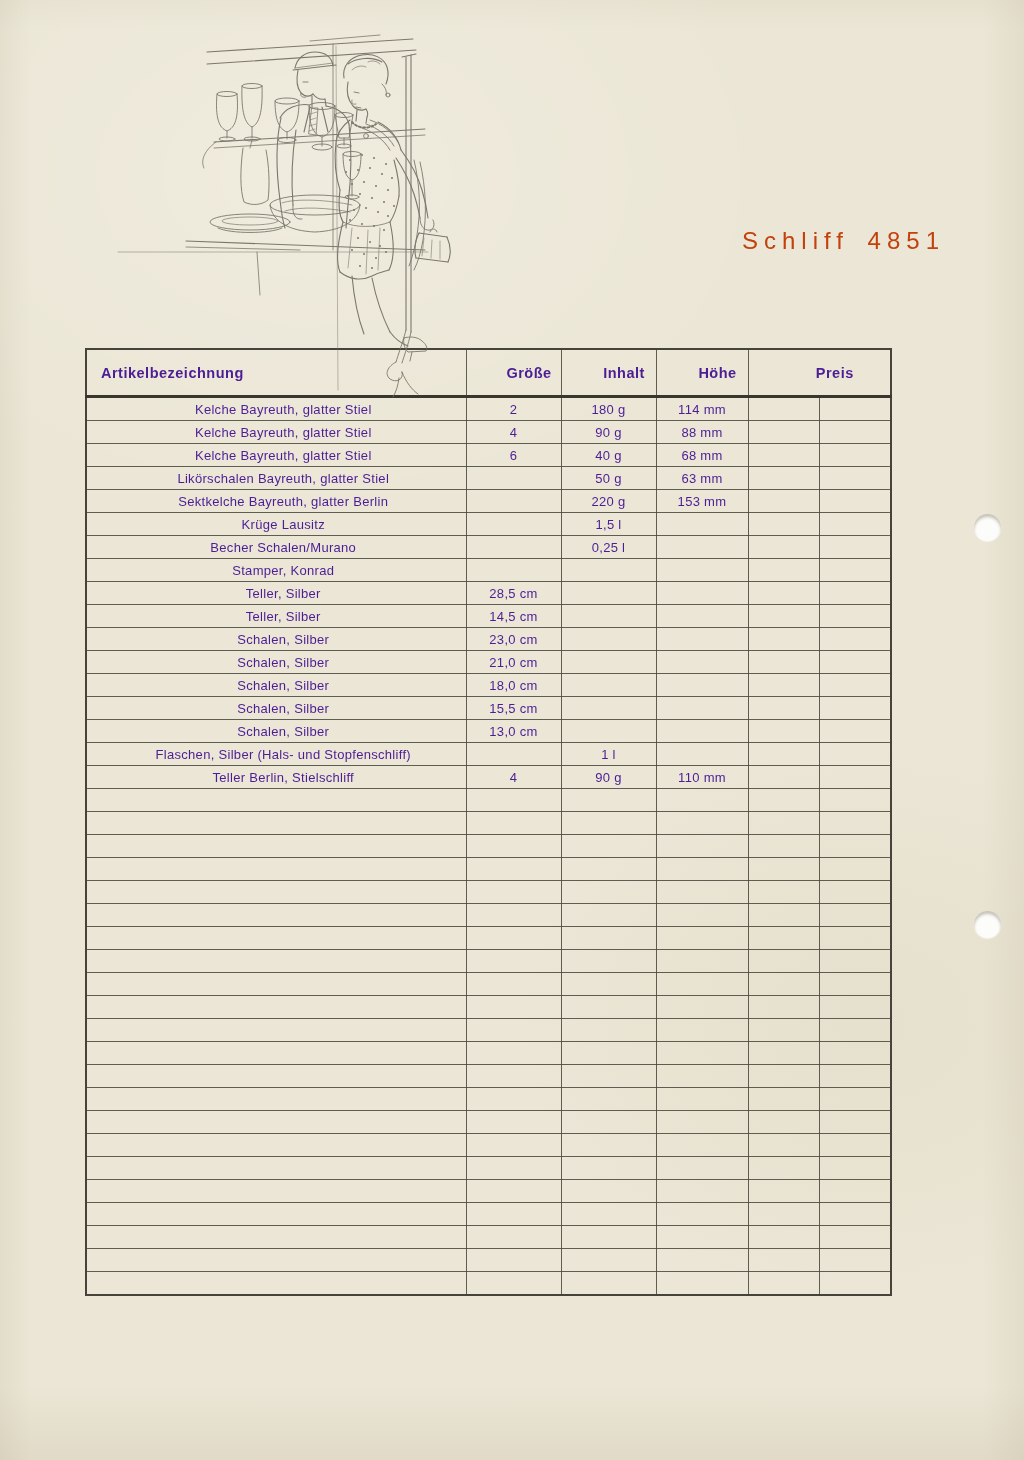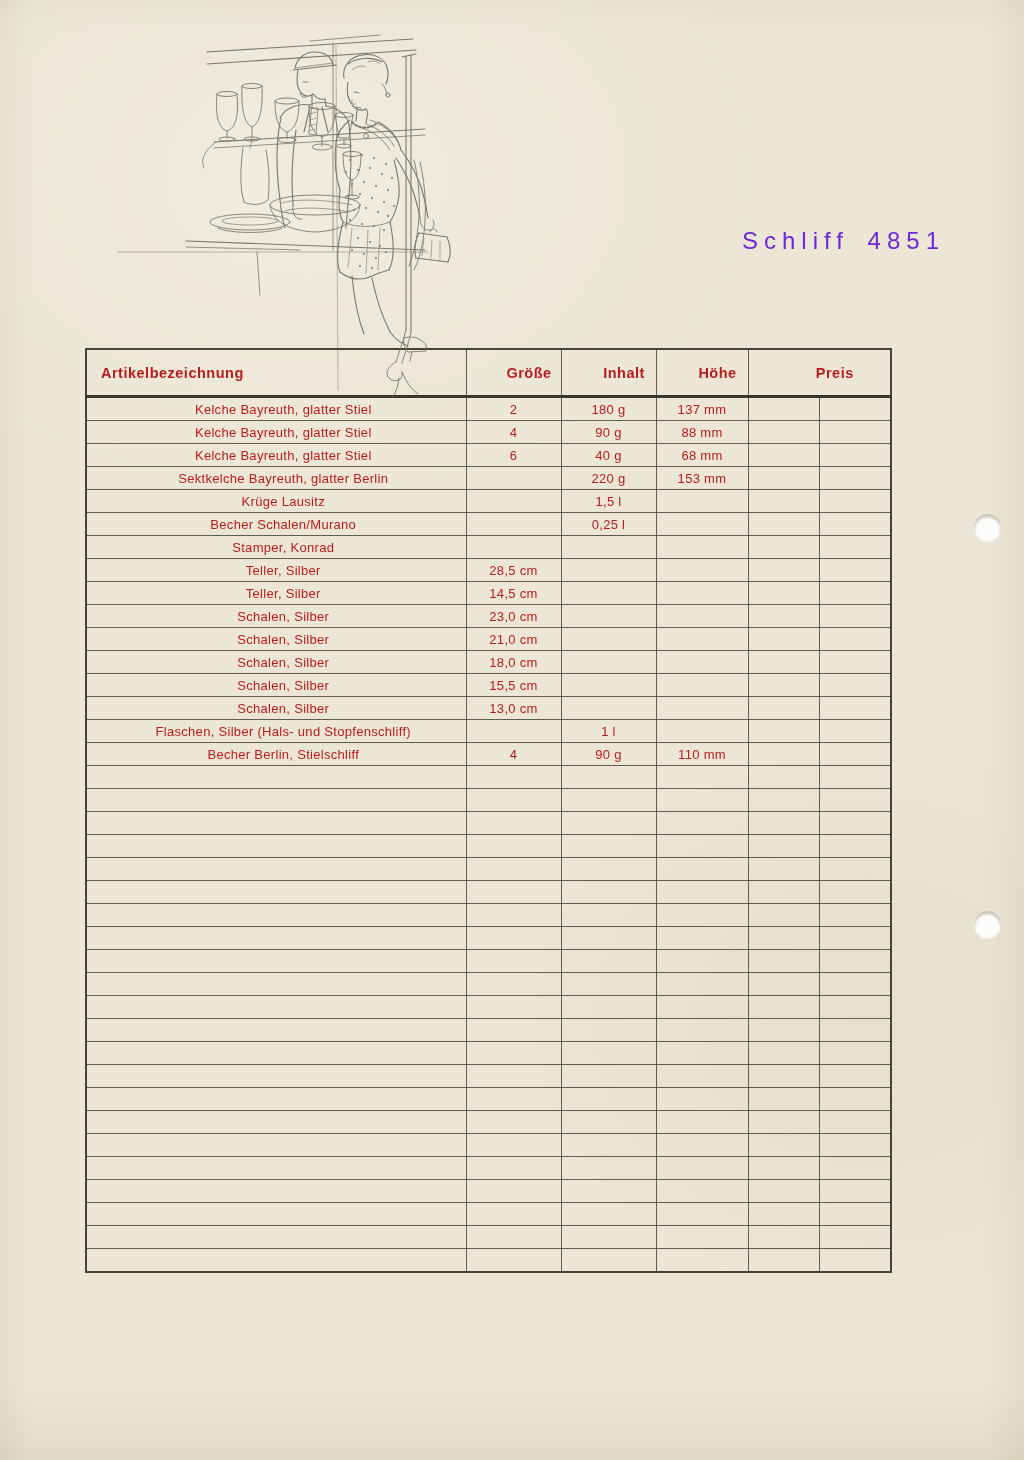--- a/index.html
+++ b/index.html
@@ -10,30 +10,30 @@
     font-family:"Liberation Sans", sans-serif;
     background:
       radial-gradient(ellipse 700px 500px at 30% 12%, rgba(255,255,255,0.22), rgba(255,255,255,0) 70%),
       radial-gradient(ellipse 500px 400px at 85% 70%, rgba(160,148,110,0.07), rgba(160,148,110,0) 70%),
       linear-gradient(to right, rgba(150,140,105,0.10), rgba(150,140,105,0) 3%, rgba(150,140,105,0) 96%, rgba(150,140,105,0.10)),
       linear-gradient(to bottom, rgba(150,140,105,0.06), rgba(150,140,105,0) 2%, rgba(150,140,105,0) 95%, rgba(150,140,105,0.13)),
       #ebe6d5;
   }
   .page-title {
     position:absolute; left:742px; top:227px;
-    font-size:24px; color:#6d28d9;
+    font-size:24px; color:#c2410c;
     letter-spacing:6px; word-spacing:6px;
     white-space:nowrap;
   }
   table.price-table {
     position:absolute; left:85px; top:348px;
     width:805px;
     border-collapse:collapse;
     table-layout:fixed;
-    color:#b91c1c;
+    color:#4c1d95;
     background:transparent;
     border:2px solid #45433a;
   }
   table.price-table col.c-artikel { width:380px; }
   table.price-table col.c-groesse { width:95px; }
   table.price-table col.c-inhalt  { width:95px; }
   table.price-table col.c-hoehe   { width:92px; }
   table.price-table col.c-preisa  { width:71px; }
   table.price-table col.c-preisb  { width:72px; }
   table.price-table th, table.price-table td {
@@ -90,41 +90,49 @@
       <th>Inhalt</th>
       <th>Höhe</th>
       <th colspan="2">Preis</th>
     </tr>
   </thead>
   <tbody>
       <tr>
         <td class="artikel">Kelche Bayreuth, glatter Stiel</td>
         <td>2</td>
         <td>180 g</td>
-        <td>137 mm</td>
+        <td>114 mm</td>
         <td></td>
         <td></td>
       </tr>
       <tr>
         <td class="artikel">Kelche Bayreuth, glatter Stiel</td>
         <td>4</td>
         <td>90 g</td>
         <td>88 mm</td>
         <td></td>
         <td></td>
       </tr>
       <tr>
         <td class="artikel">Kelche Bayreuth, glatter Stiel</td>
         <td>6</td>
         <td>40 g</td>
         <td>68 mm</td>
         <td></td>
         <td></td>
       </tr>
       <tr>
+        <td class="artikel">Likörschalen Bayreuth, glatter Stiel</td>
+        <td></td>
+        <td>50 g</td>
+        <td>63 mm</td>
+        <td></td>
+        <td></td>
+      </tr>
+      <tr>
         <td class="artikel">Sektkelche Bayreuth, glatter Berlin</td>
         <td></td>
         <td>220 g</td>
         <td>153 mm</td>
         <td></td>
         <td></td>
       </tr>
       <tr>
         <td class="artikel">Krüge Lausitz</td>
         <td></td>
@@ -207,21 +215,21 @@
       </tr>
       <tr>
         <td class="artikel">Flaschen, Silber (Hals- und Stopfenschliff)</td>
         <td></td>
         <td>1 l</td>
         <td></td>
         <td></td>
         <td></td>
       </tr>
       <tr>
-        <td class="artikel">Becher Berlin, Stielschliff</td>
+        <td class="artikel">Teller Berlin, Stielschliff</td>
         <td>4</td>
         <td>90 g</td>
         <td>110 mm</td>
         <td></td>
         <td></td>
       </tr>
       <tr>
         <td class="artikel"></td>
         <td></td>
         <td></td>

